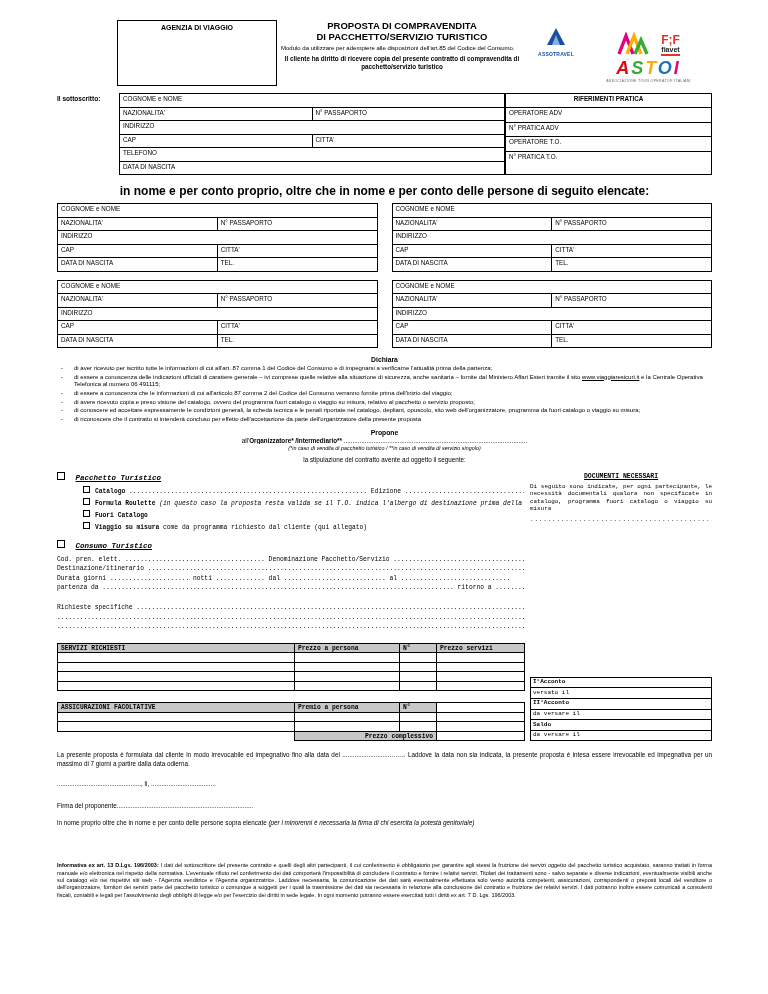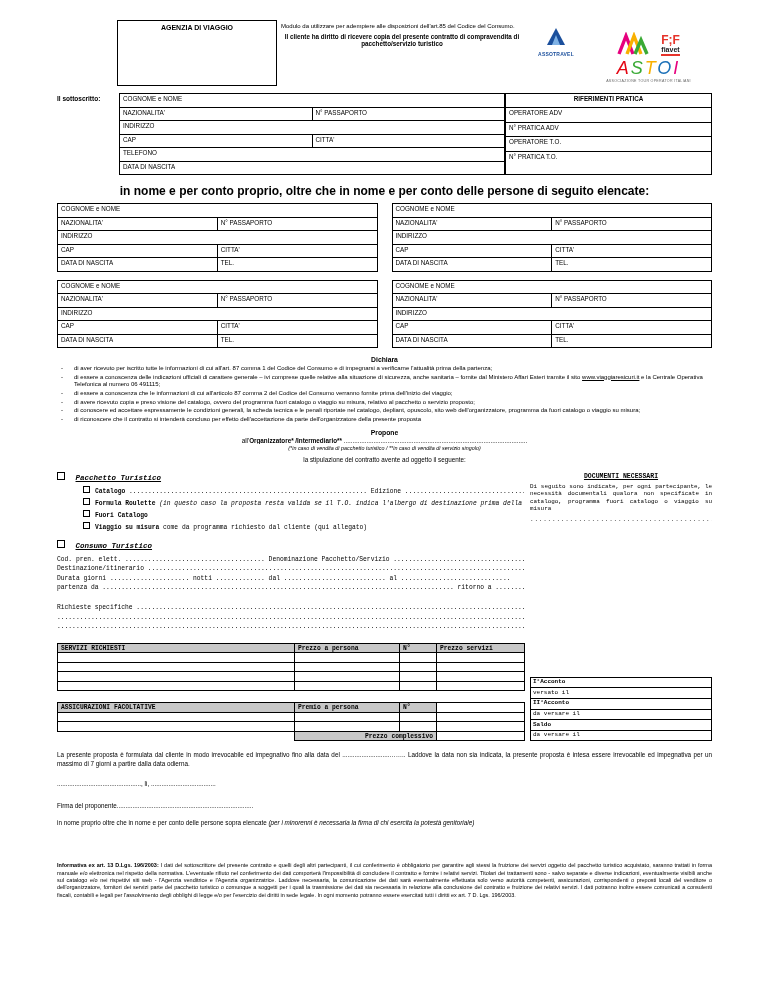--- a/index.html
+++ b/index.html
@@ -16,21 +16,21 @@
   .doc-title-main{font-size:9.5px;font-weight:bold;text-align:center;line-height:1.18;}
   .subtitle{font-size:6px;text-align:left;margin-top:3px;line-height:1.25;}
   .bold-note{font-size:6.3px;font-weight:bold;text-align:center;margin-top:2px;line-height:1.25;}
   .logos{width:185px;display:flex;}
   .assotravel{width:58px;text-align:center;padding-top:7px;}
   .assotravel-t{font-size:5px;font-weight:bold;color:#1b4f9c;margin-top:1px;letter-spacing:0.2px;}
   .logos-right{flex:1;text-align:center;}
   .logos-top{display:flex;justify-content:center;align-items:flex-end;gap:12px;height:36px;}
   .fiavet-mark{font-size:12px;font-weight:bold;color:#e6332a;line-height:1;}
   .fiavet-t{font-size:7px;font-weight:bold;color:#16161a;line-height:1.1;border-bottom:2px solid #e6332a;}
-  .astoi{font-size:18px;font-weight:normal;font-style:italic;letter-spacing:2px;line-height:1;margin-top:3px;font-family:"Liberation Sans",sans-serif;}
+  .astoi{font-size:18px;font-weight:bold;font-style:italic;letter-spacing:2px;line-height:1;margin-top:3px;font-family:"Liberation Sans",sans-serif;}
   .astoi span:nth-child(1){color:#e30613;}
   .astoi span:nth-child(2){color:#3aaa35;}
   .astoi span:nth-child(3){color:#f9b000;}
   .astoi span:nth-child(4){color:#1d71b8;}
   .astoi span:nth-child(5){color:#e6007e;}
   .astoi-tag{font-size:3.6px;color:#666;margin-top:1.5px;letter-spacing:0.3px;}
 
   
   .box-table{border:1px solid #000;box-sizing:border-box;background:#fff;}
   .box-table .r{display:flex;border-bottom:1px solid #000;}
@@ -105,20 +105,24 @@
 </head>
 <body>
 
 <div class="page">
 
   <div class="header">
     <div class="agency-box">
       <span>AGENZIA DI VIAGGIO</span>
     </div>
     <div class="title-block">
+      <div class="doc-title-main">
+        <div>PROPOSTA DI COMPRAVENDITA</div>
+        <div>DI PACCHETTO/SERVIZIO TURISTICO</div>
+      </div>
       <div class="subtitle">Modulo da utilizzare per adempiere alle disposizioni dell'art.85 del Codice del Consumo.</div>
       <div class="bold-note">Il cliente ha diritto di ricevere copia del presente contratto di compravendita di pacchetto/servizio turistico</div>
     </div>
     <div class="logos">
       <div class="assotravel">
         <svg width="22" height="19" viewBox="0 0 22 19">
             <path d="M2 18 L11 1 L20 18 Z" fill="#1b4f9c"></path>
             <path d="M7 18 L11 8 L15 18 Z" fill="#7fb2e5"></path>
           </svg>
         <div class="assotravel-t">ASSOTRAVEL</div>

